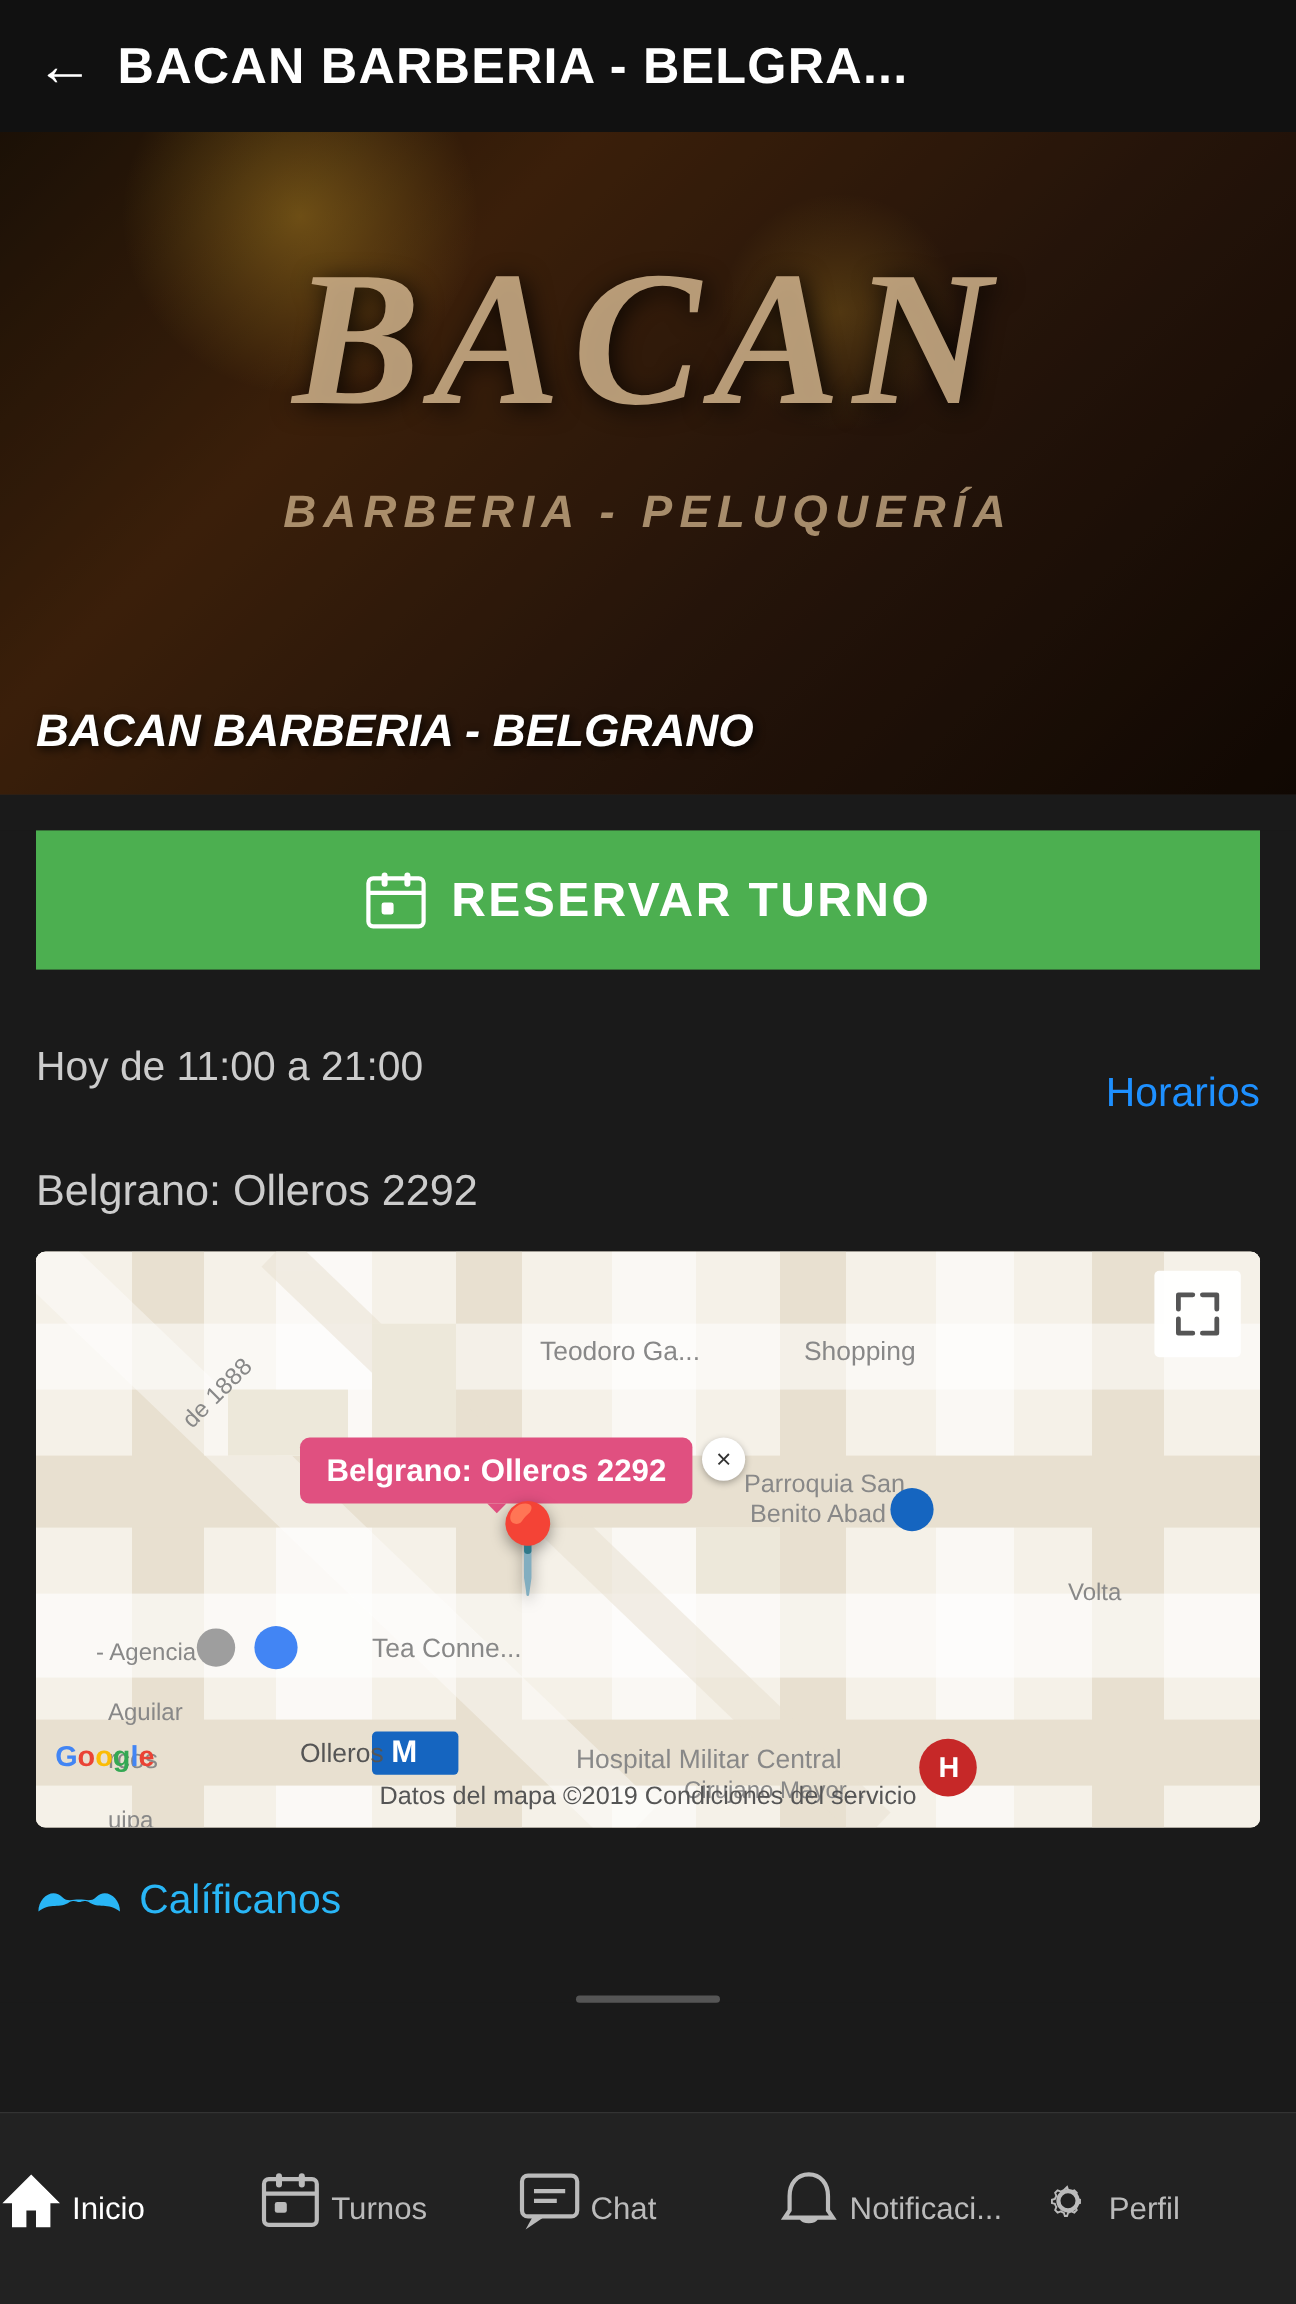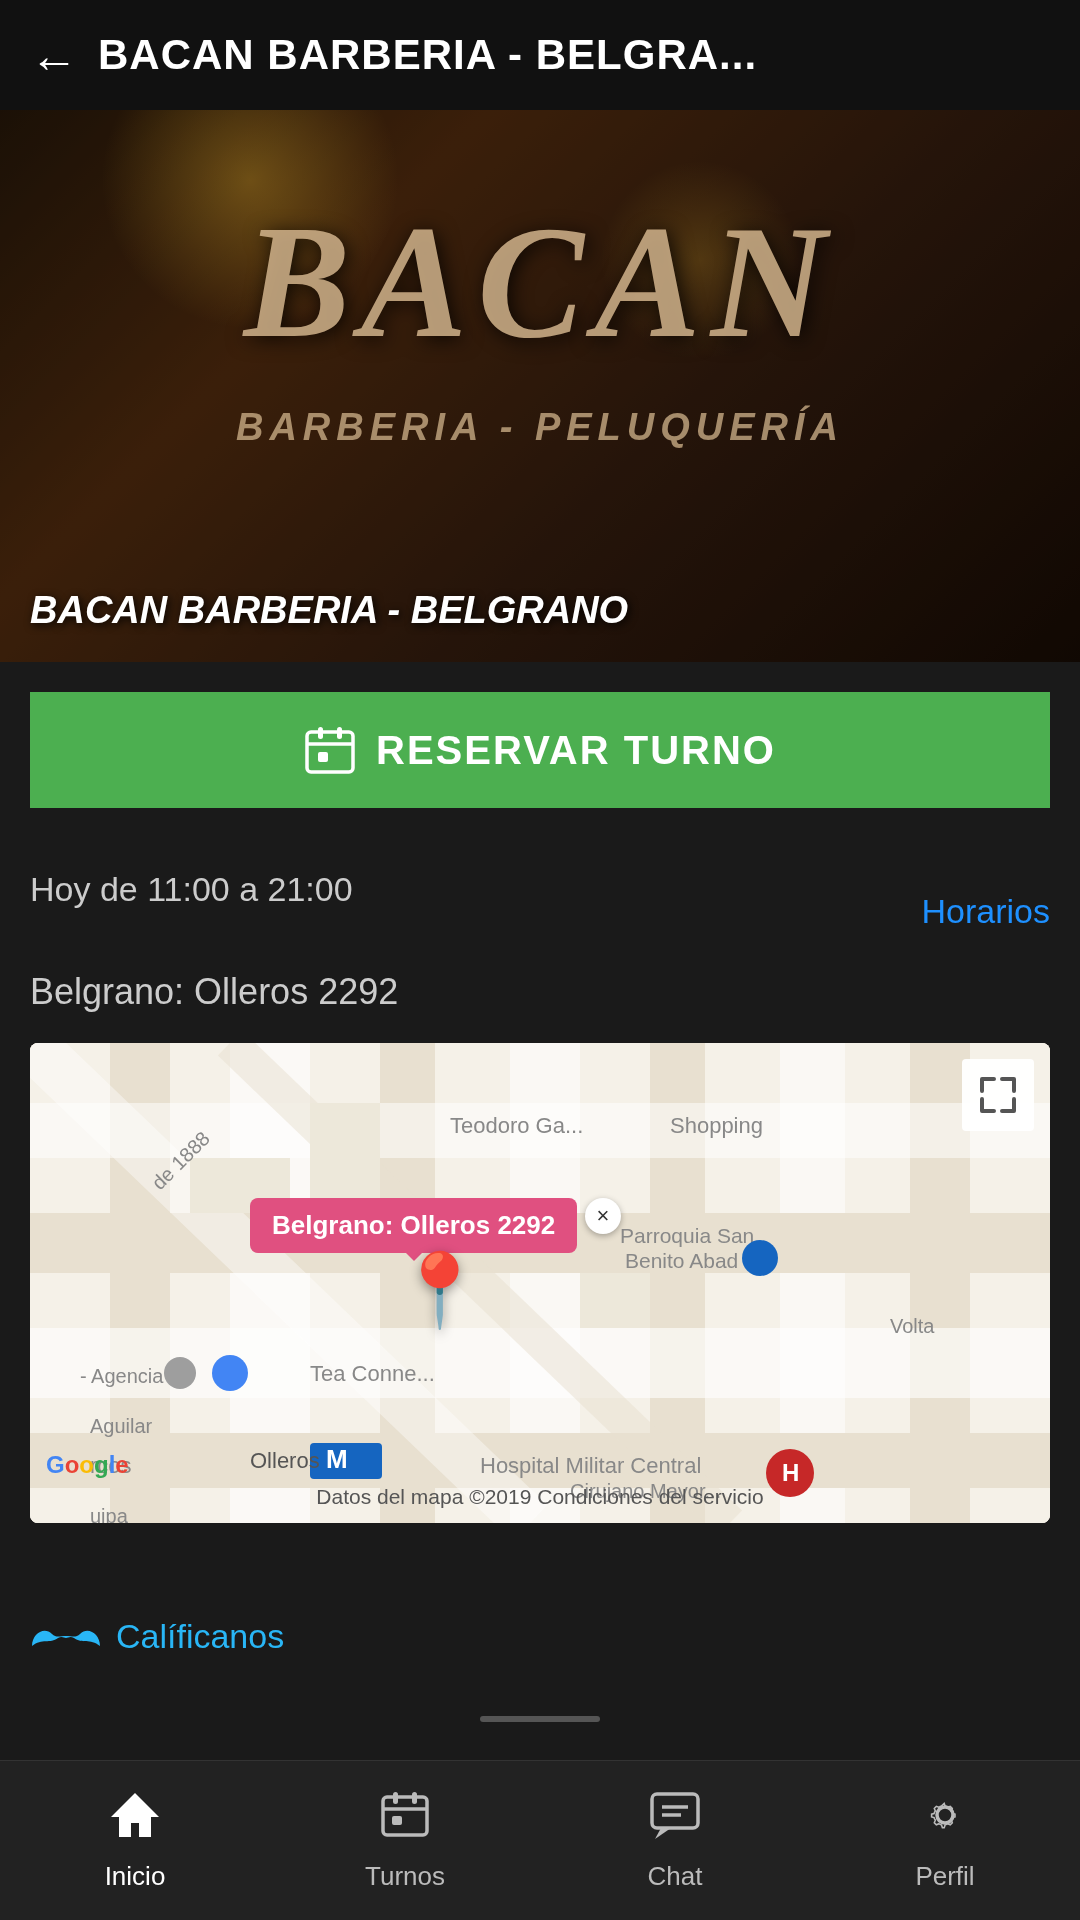--- a/index.html
+++ b/index.html
@@ -236,22 +236,21 @@
       font-size: 21px;
       color: #555;
       text-align: center;
     }
 
     
     .bottom-actions {
       display: flex;
       justify-content: space-between;
       align-items: center;
-      padding: 60px 0 60px 0;
-      margin-top: 33px;
+      padding: 40px 0 60px 0;
     }
     .action-btn {
       display: flex;
       align-items: center;
       gap: 14px;
       font-size: 34px;
       color: #29b6f6;
       cursor: pointer;
       background: none;
       border: none;
@@ -274,21 +273,21 @@
       width: 1080px;
       height: 160px;
       background: #222;
       display: flex;
       align-items: center;
       justify-content: space-around;
       border-top: 1px solid #333;
     }
     .nav-item {
       display: flex;
-      flex-direction: column;
+      flex-direction: row;
       align-items: center;
       gap: 8px;
       cursor: pointer;
       flex: 1;
     }
     .nav-icon {
       font-size: 52px;
       color: #bbb;
     }
     .nav-icon.active { color: #fff; }
@@ -466,20 +465,29 @@
       <svg width="52" height="52" viewBox="0 0 52 52" fill="none">
         <rect x="3" y="5" width="46" height="34" rx="5" stroke="#bbb" stroke-width="3.5" fill="none"></rect>
         <polygon points="12,39 6,50 22,39" fill="#bbb"></polygon>
         <line x1="13" y1="18" x2="39" y2="18" stroke="#bbb" stroke-width="3.5"></line>
         <line x1="13" y1="26" x2="32" y2="26" stroke="#bbb" stroke-width="3.5"></line>
       </svg>
     </span>
     <span class="nav-label">Chat</span>
   </div>
 
+  <div class="nav-item">
+    <span class="nav-icon">
+      <svg width="52" height="52" viewBox="0 0 52 52" fill="none">
+        <path d="M26 4 C16 4, 10 12, 10 22 L10 34 L6 40 L46 40 L42 34 L42 22 C42 12, 36 4, 26 4Z" stroke="#bbb" stroke-width="3.5" fill="none"></path>
+        <path d="M20 40 C20 44, 32 44, 32 40" stroke="#bbb" stroke-width="3.5" fill="none"></path>
+      </svg>
+    </span>
+    <span class="nav-label">Notificaci...</span>
+  </div>
 
   <div class="nav-item">
     <span class="nav-icon">
       <svg width="52" height="52" viewBox="0 0 52 52" fill="none">
         <circle cx="26" cy="26" r="8" stroke="#bbb" stroke-width="3.5" fill="none"></circle>
         <path d="M26 4 L28 10 C30 10.5, 32 11.5, 33.5 12.8 L39.5 10.5 L44 15 L41.7 21 C43 22.5, 44 24.5, 44.5 26.5 L50 28 L50 34 L44.5 35.5 C44 37.5, 43 39.5, 41.7 41 L44 47 L39.5 51.5 L33.5 49.2 C32 50.5, 30 51.5, 28 52 L26 58 L22 58 L20 52 C18 51.5, 16 50.5, 14.5 49.2 L8.5 51.5 L4 47 L6.3 41 C5 39.5, 4 37.5, 3.5 35.5 L-2 34 L-2 28 L3.5 26.5 C4 24.5, 5 22.5, 6.3 21 L4 15 L8.5 10.5 L14.5 12.8 C16 11.5, 18 10.5, 20 10 Z" stroke="#bbb" stroke-width="3.5" fill="none" transform="scale(0.45) translate(30,28)"></path>
       </svg>
     </span>
     <span class="nav-label">Perfil</span>
   </div>

